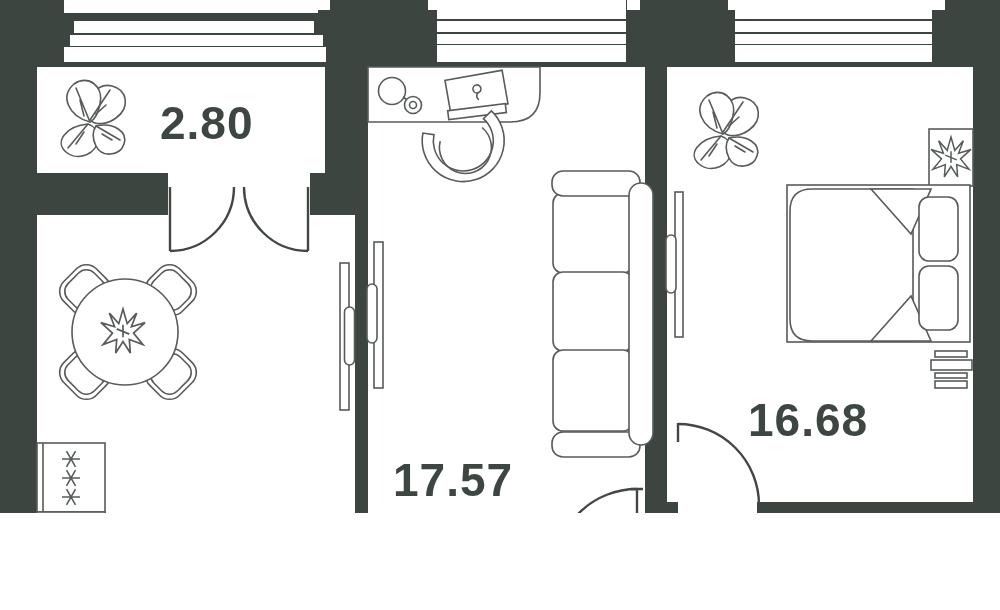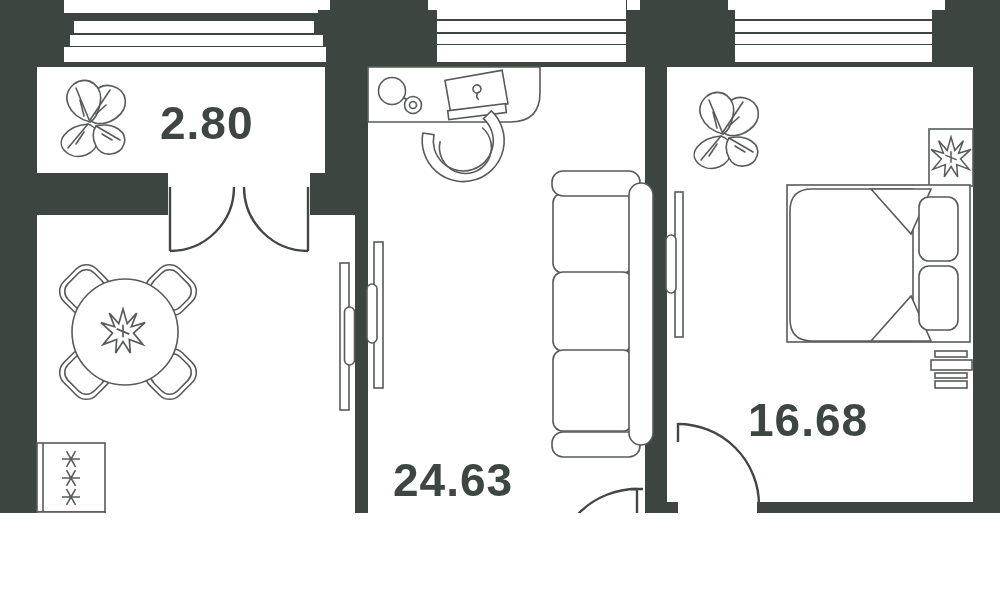--- a/index.html
+++ b/index.html
@@ -213,16 +213,16 @@
       <path class="door" d="M678 423 V442"></path>
       <path class="door" d="M678 424 A81 81 0 0 1 759 505"></path>
     </g>
     <g>
       <path class="door" d="M704 592 V609"></path>
       <path class="door" d="M704 598 H779" stroke-width="1.8"></path>
     </g>
   </svg>
 
   <div class="room-label" style="left:160px;top:96px;">2.80</div>
-  <div class="room-label" style="left:393px;top:453px;">24.63</div>
+  <div class="room-label" style="left:393px;top:453px;">17.57</div>
   <div class="room-label" style="left:748px;top:393px;">16.68</div>
 
 </div>
 
 </body></html>

